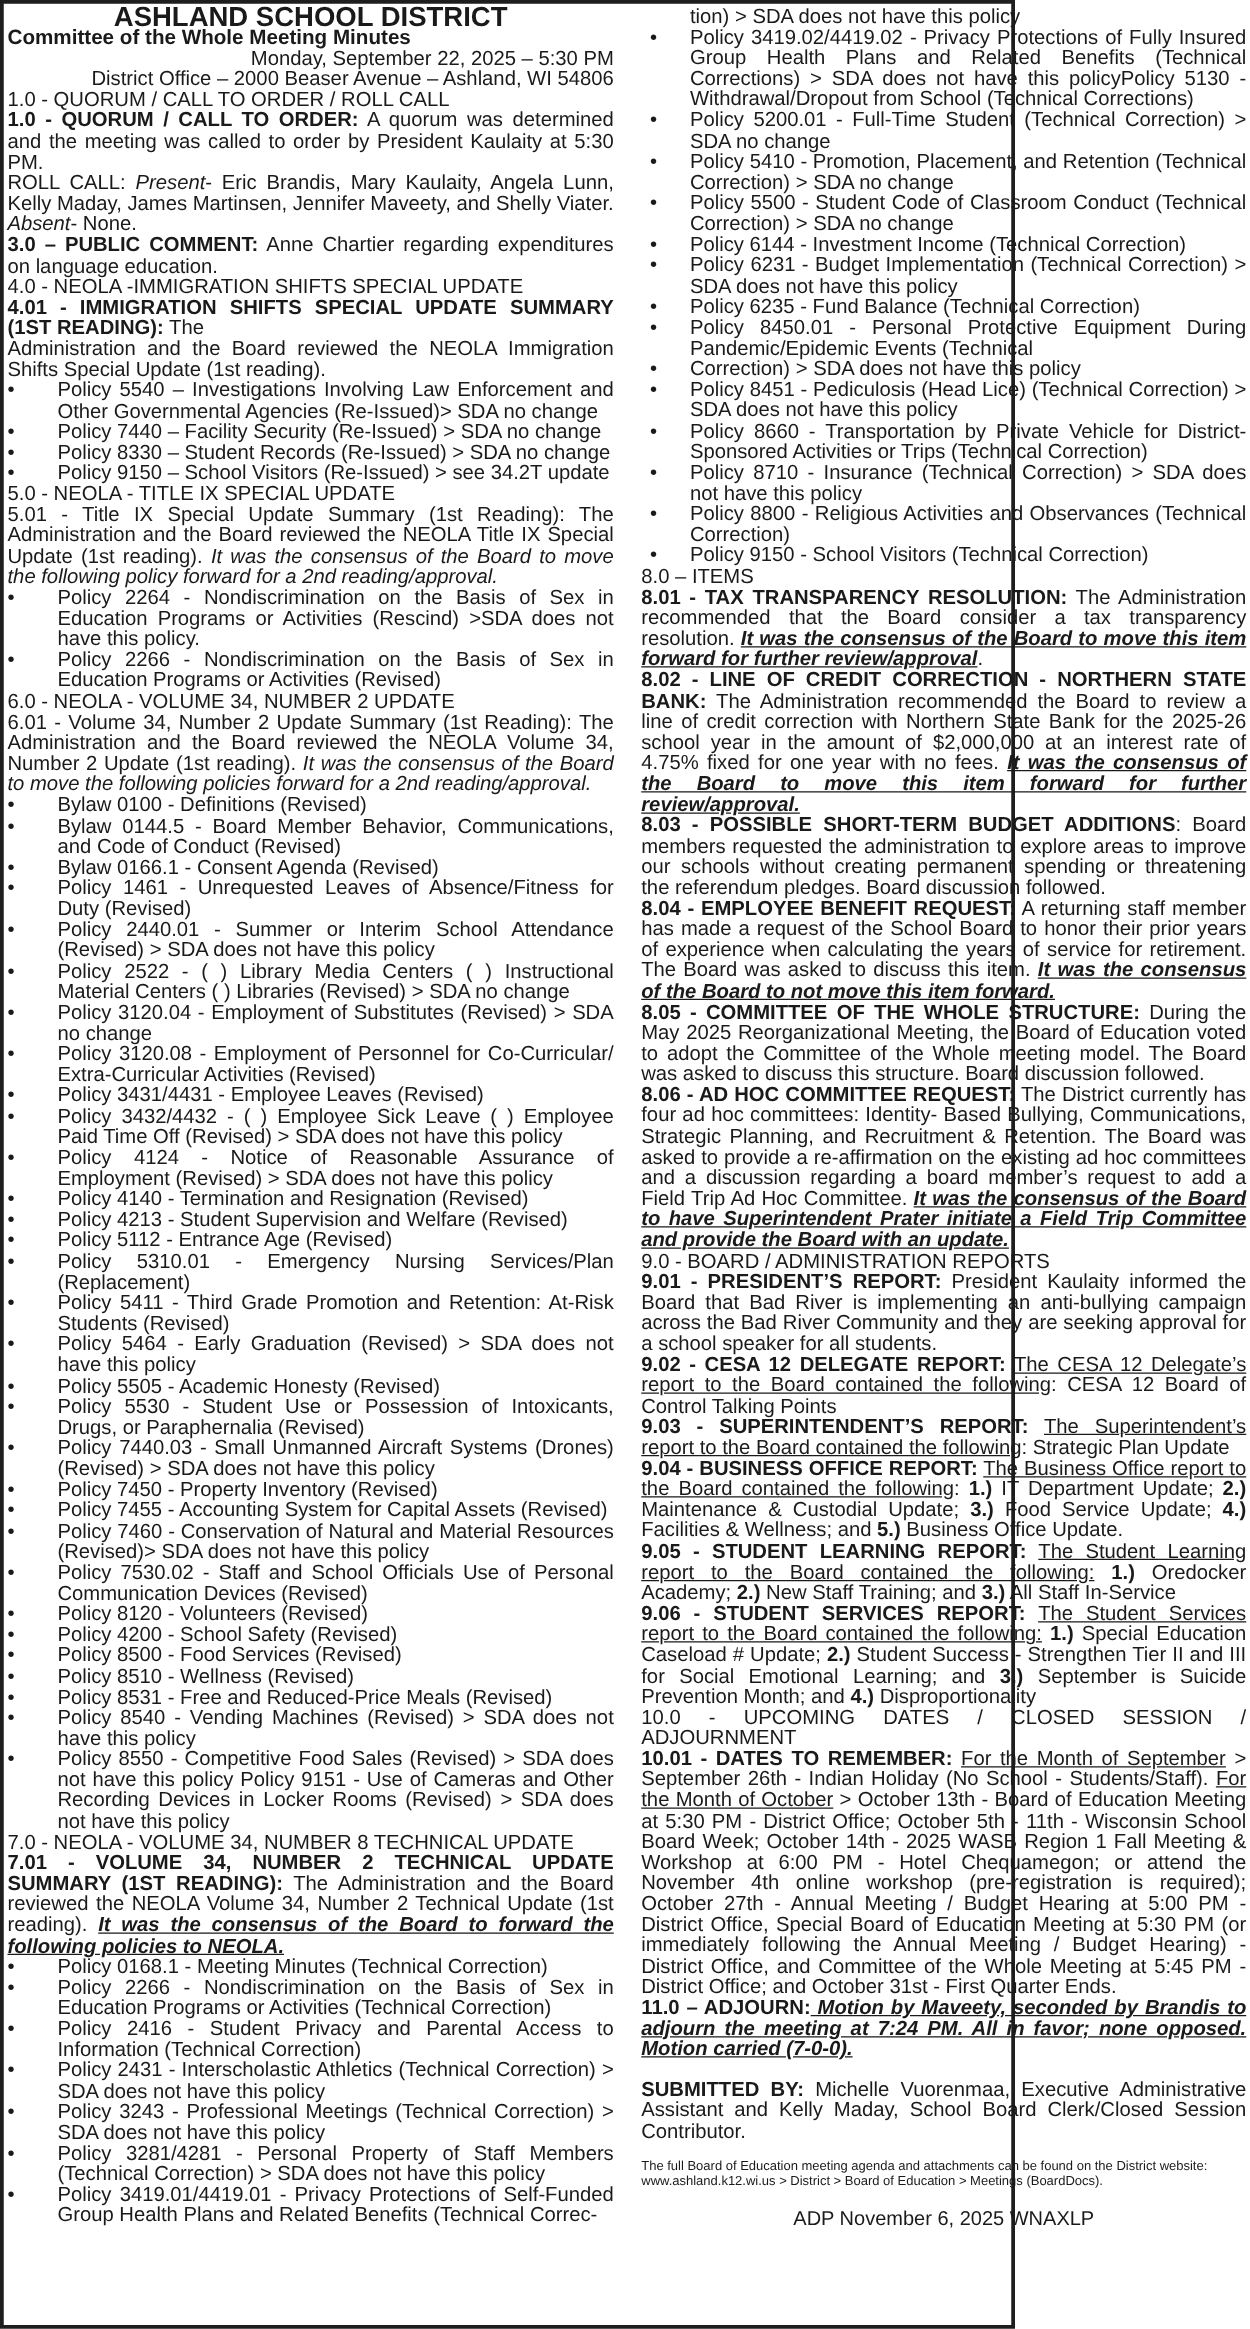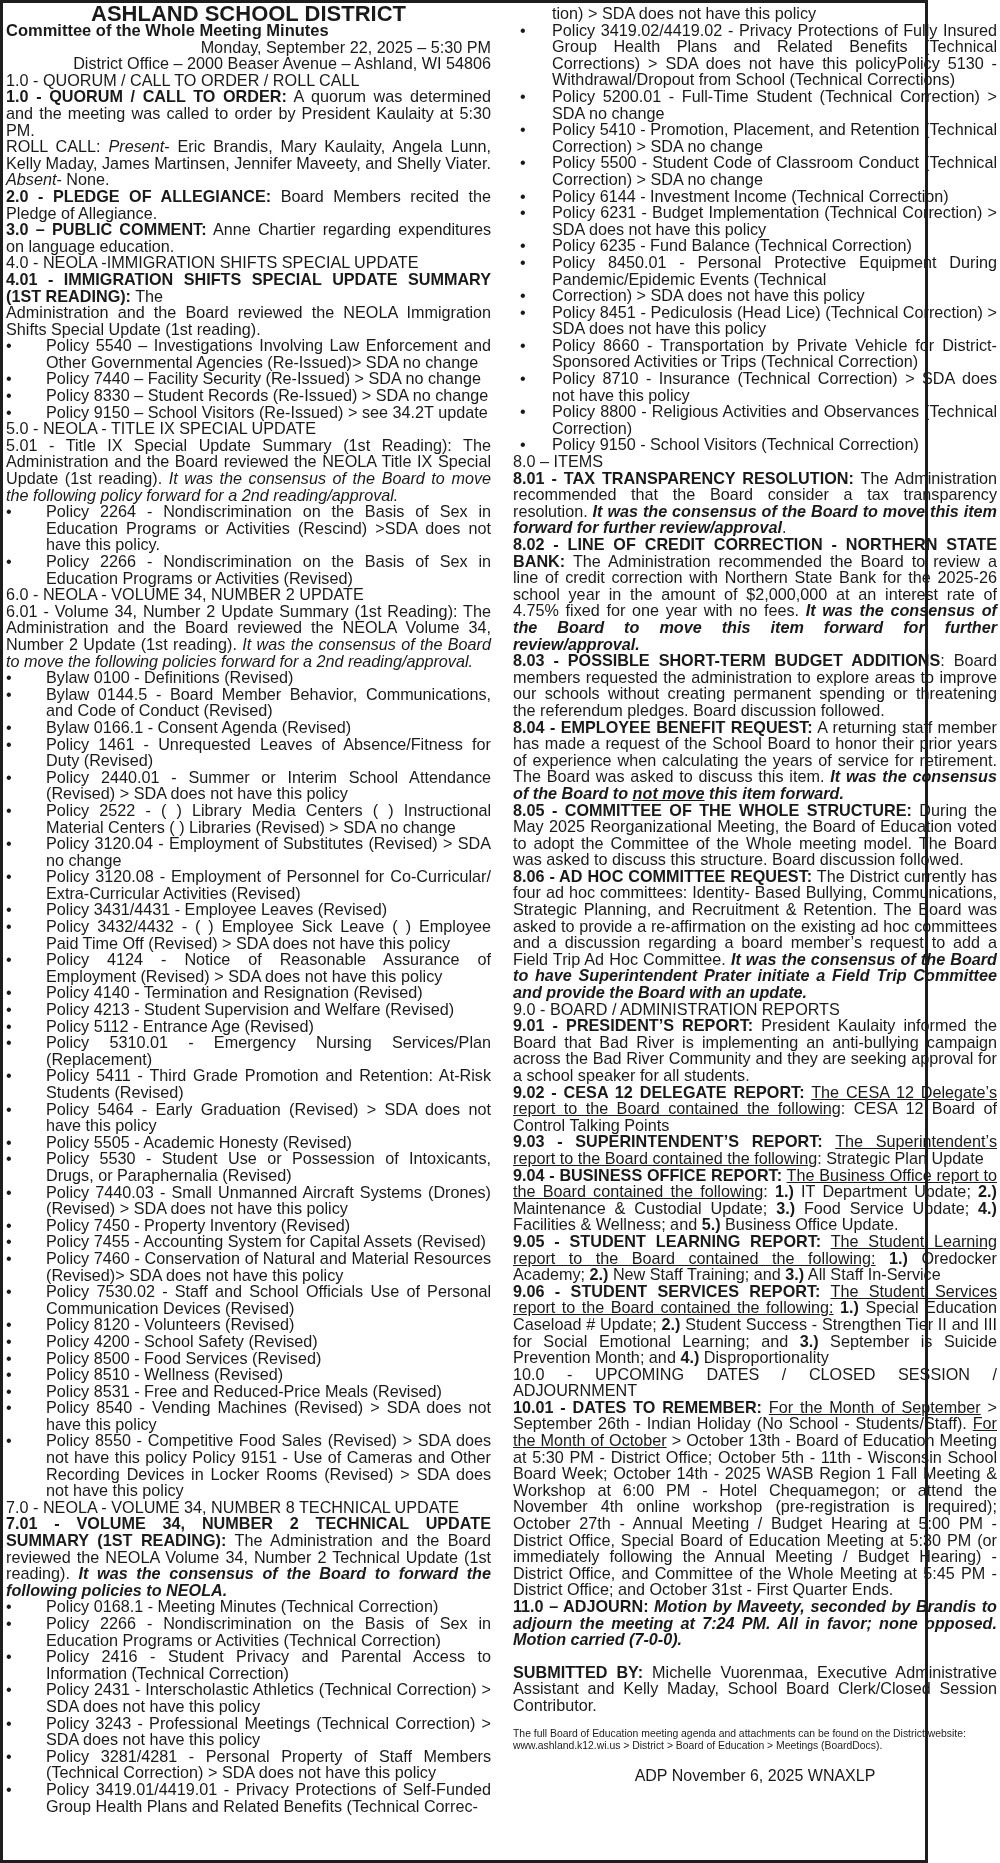--- a/index.html
+++ b/index.html
@@ -1,35 +1,35 @@
 <!DOCTYPE html>
 <html><head>
 <meta charset="utf-8">
 <style>
   html, body { margin: 0; padding: 0; background: #ffffff; }
   body { width: 1000px; height: 1863px; overflow: hidden; }
   .page {
     position: relative; box-sizing: border-box;
-    width: 928px; height: 1863px;
+    width: 812px; height: 1863px;
     border: 3px solid #1e1e1e;
     background: #ffffff; color: #1a1a1a;
     font-family: "Liberation Sans", sans-serif;
     font-size: 16.2px; line-height: 16.6px;
   }
   .col { position: absolute; top: 2px; box-sizing: border-box; }
   .col-left { left: 3px; width: 485px; }
   .col-right { left: 510px; width: 484px; }
   p { margin: 0; text-align: justify; }
   .center { text-align: right; }
   .masthead-title { font-weight: bold; font-size: 22px; line-height: 17px; text-align: center; }
   .masthead-sub { font-weight: bold; font-size: 16.5px; }
   .h { font-weight: normal; }
   .b { font-weight: bold; }
   .i { font-style: italic; }
-  .bi { font-weight: bold; font-style: italic; }
+  .bi { font-weight: bold; font-style: italic; text-decoration: underline; }
   .u { text-decoration: underline; }
   ul { list-style: none; margin: 0; padding: 0; }
   li { position: relative; padding-left: 40px; text-align: justify; }
   li::before { content: "•"; position: absolute; left: 0; top: 0; }
   .col-right li { padding-left: 39px; }
   .col-right li::before { left: 7px; }
   .spacer { height: 16px; }
   .note { font-size: 10.4px; line-height: 12.3px; margin-top: 14px; }
   .ad-line { text-align: center; font-size: 16px; margin-top: 16px; }
 </style>
@@ -42,21 +42,20 @@
     <div class="masthead-title">ASHLAND SCHOOL DISTRICT</div>
     <div class="masthead-sub">Committee of the Whole Meeting Minutes</div>
     <div class="center">Monday, September 22, 2025 – 5:30 PM</div>
     <div class="center">District Office – 2000 Beaser Avenue – Ashland, WI 54806</div>
 
     <div class="h">1.0 - QUORUM / CALL TO ORDER / ROLL CALL</div>
     <p><span class="b">1.0 - QUORUM / CALL TO ORDER:</span><span> A quorum was determined and the meeting was called to order by President Kaulaity at 5:30 PM.</span></p>
     <p><span>ROLL CALL: </span><span class="i">Present</span><span>- Eric Brandis, Mary Kaulaity, Angela Lunn, Kelly Maday, James Martinsen, Jennifer Maveety, and Shelly Viater.</span></p>
     <p><span class="i">Absent</span><span>- None.</span></p>
 
-    <p><span class="b">2.0 - PLEDGE OF ALLEGIANCE:</span><span> Board Members recited the Pledge of Allegiance.</span></p>
     <p><span class="b">3.0 – PUBLIC COMMENT:</span><span> Anne Chartier regarding expenditures on language education.</span></p>
 
     <div class="h">4.0 - NEOLA -IMMIGRATION SHIFTS SPECIAL UPDATE</div>
     <p><span class="b">4.01 - IMMIGRATION SHIFTS SPECIAL UPDATE SUMMARY (1ST READING):</span><span> The</span></p>
     <p>Administration and the Board reviewed the NEOLA Immigration Shifts Special Update (1st reading).</p>
     <ul>
       <li>Policy 5540 – Investigations Involving Law Enforcement and Other Governmental Agencies (Re-Issued)&gt; SDA no change</li>
       <li>Policy 7440 – Facility Security (Re-Issued) &gt; SDA no change</li>
       <li>Policy 8330 – Student Records (Re-Issued) &gt; SDA no change</li>
       <li>Policy 9150 – School Visitors (Re-Issued) &gt; see 34.2T update</li>

